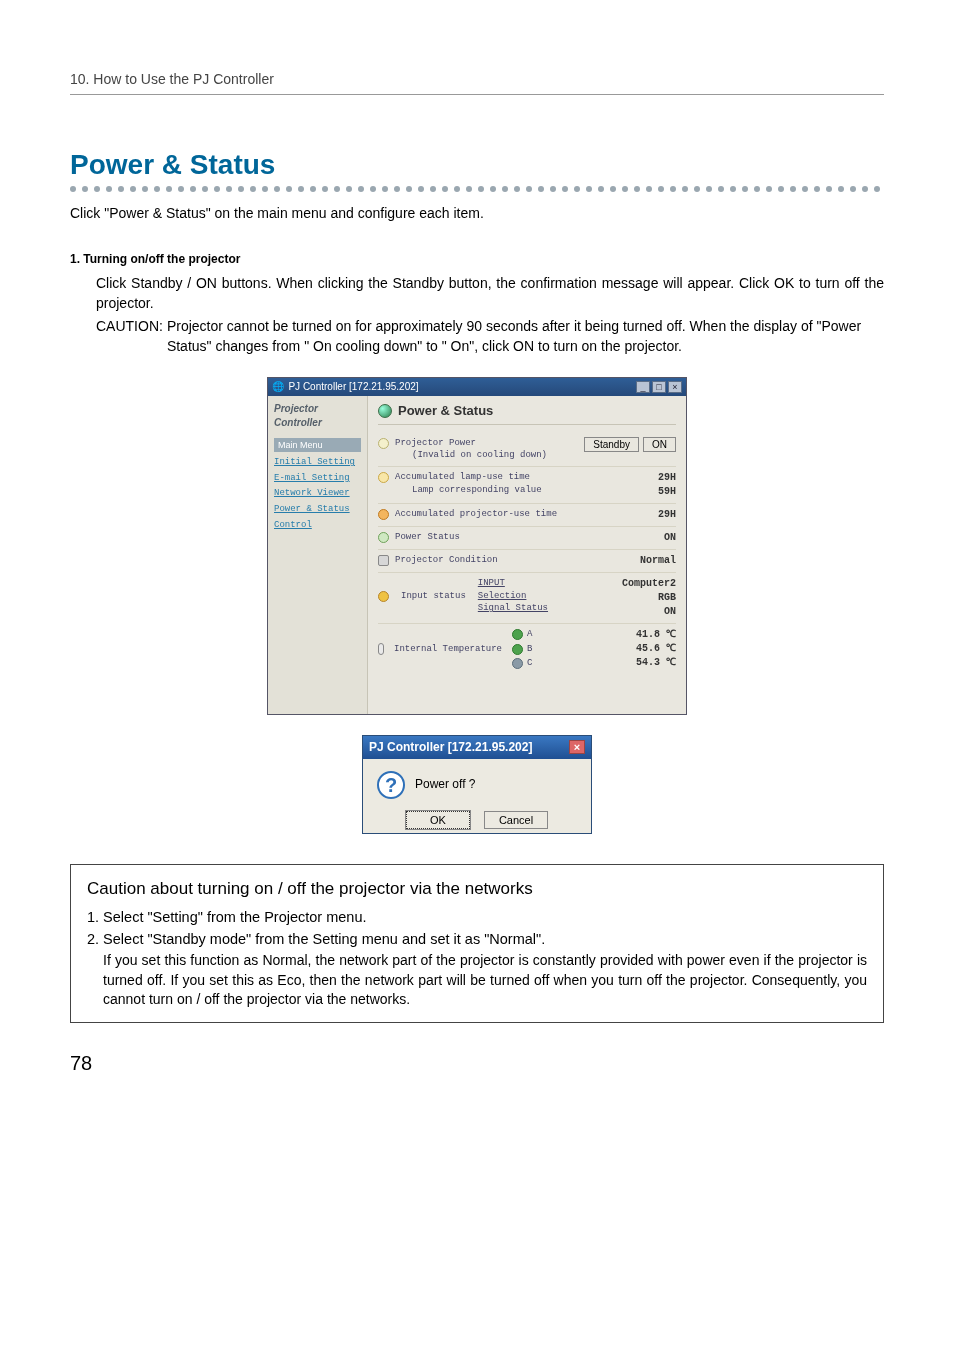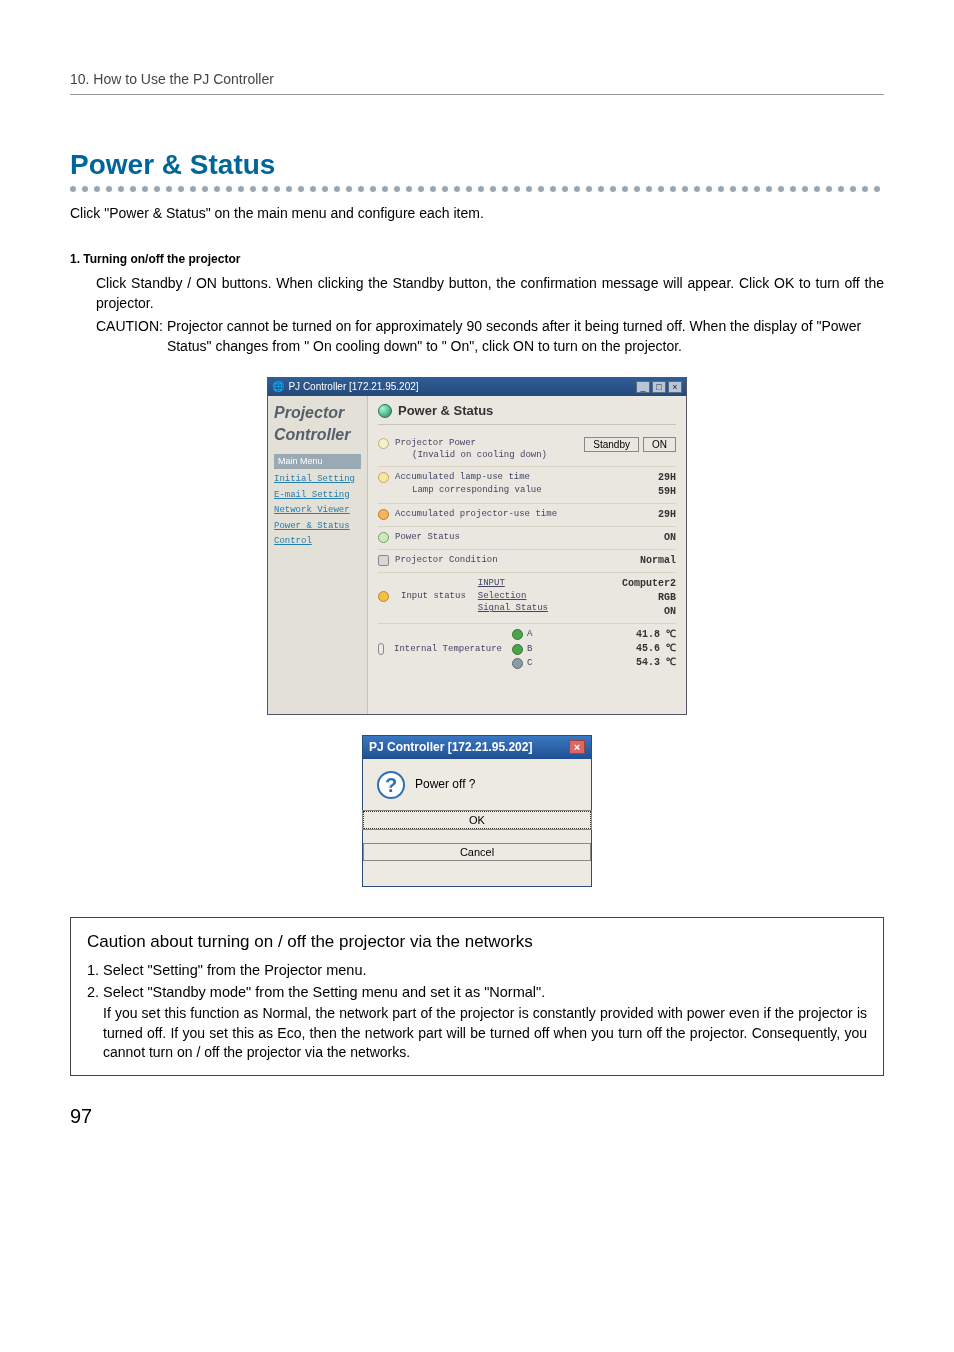--- a/index.html
+++ b/index.html
@@ -95,21 +95,21 @@
   .win-body { display: flex; }
   .win-side {
     width: 100px;
     background: #e3e1d7;
     padding: 6px 6px;
     border-right: 1px solid #c7c4b6;
   }
   .win-side .logo {
     font-style: italic;
     font-weight: bold;
-    font-size: 16px;
+    font-size: 10px;
     color: #56606a;
     margin-bottom: 8px;
   }
   .win-side .mm {
     background: #99aab5;
     color: #fff;
     font-size: 9px;
     padding: 1px 4px;
     margin-bottom: 4px;
   }
@@ -210,21 +210,21 @@
     width:16px; height:14px; background:#d66; color:#fff;
     border:1px solid #944; font-size:11px; text-align:center; line-height:12px;
   }
   .dlg-body { display:flex; align-items:center; gap:10px; padding: 12px 14px 6px 14px; }
   .q-icon {
     width:28px; height:28px; border-radius:50%;
     background:#fff; border:2px solid #2e70b8;
     color:#2e70b8; font-weight:bold; font-size:20px;
     display:flex; align-items:center; justify-content:center;
   }
-  .dlg-btns { display:flex; justify-content:center; gap:14px; padding: 6px 0 25px 0; flex-direction: column; }
+  .dlg-btns { display:flex; justify-content:center; gap:14px; padding: 6px 0 4px 0; }
   .dlg-btns button {
     min-width:64px; padding:2px 10px;
     background:#eceae1; border:1px solid #888;
     font-size: 11px;
   }
   .dlg-btns button.default { border:1px dotted #333; outline:1px solid #888; }
 
   
   .caution-box {
     border: 1px solid #444;
@@ -481,13 +481,13 @@
 
 </div>
 
 <div class="caution-box">
   <h3>Caution about turning on / off the projector via the networks</h3>
   <div class="item">1. Select "Setting" from the Projector menu.</div>
   <div class="item">2. Select "Standby mode" from the Setting menu and set it as "Normal".</div>
   <div class="cont">If you set this function as Normal, the network part of the projector is constantly provided with power even if the projector is turned off.  If you set this as Eco, then the network part will be turned off when you turn off the projector.  Consequently, you cannot turn on / off the projector via the networks.</div>
 </div>
 
-<div class="page-num">97</div>
+<div class="page-num">78</div>
 
 </body></html>

